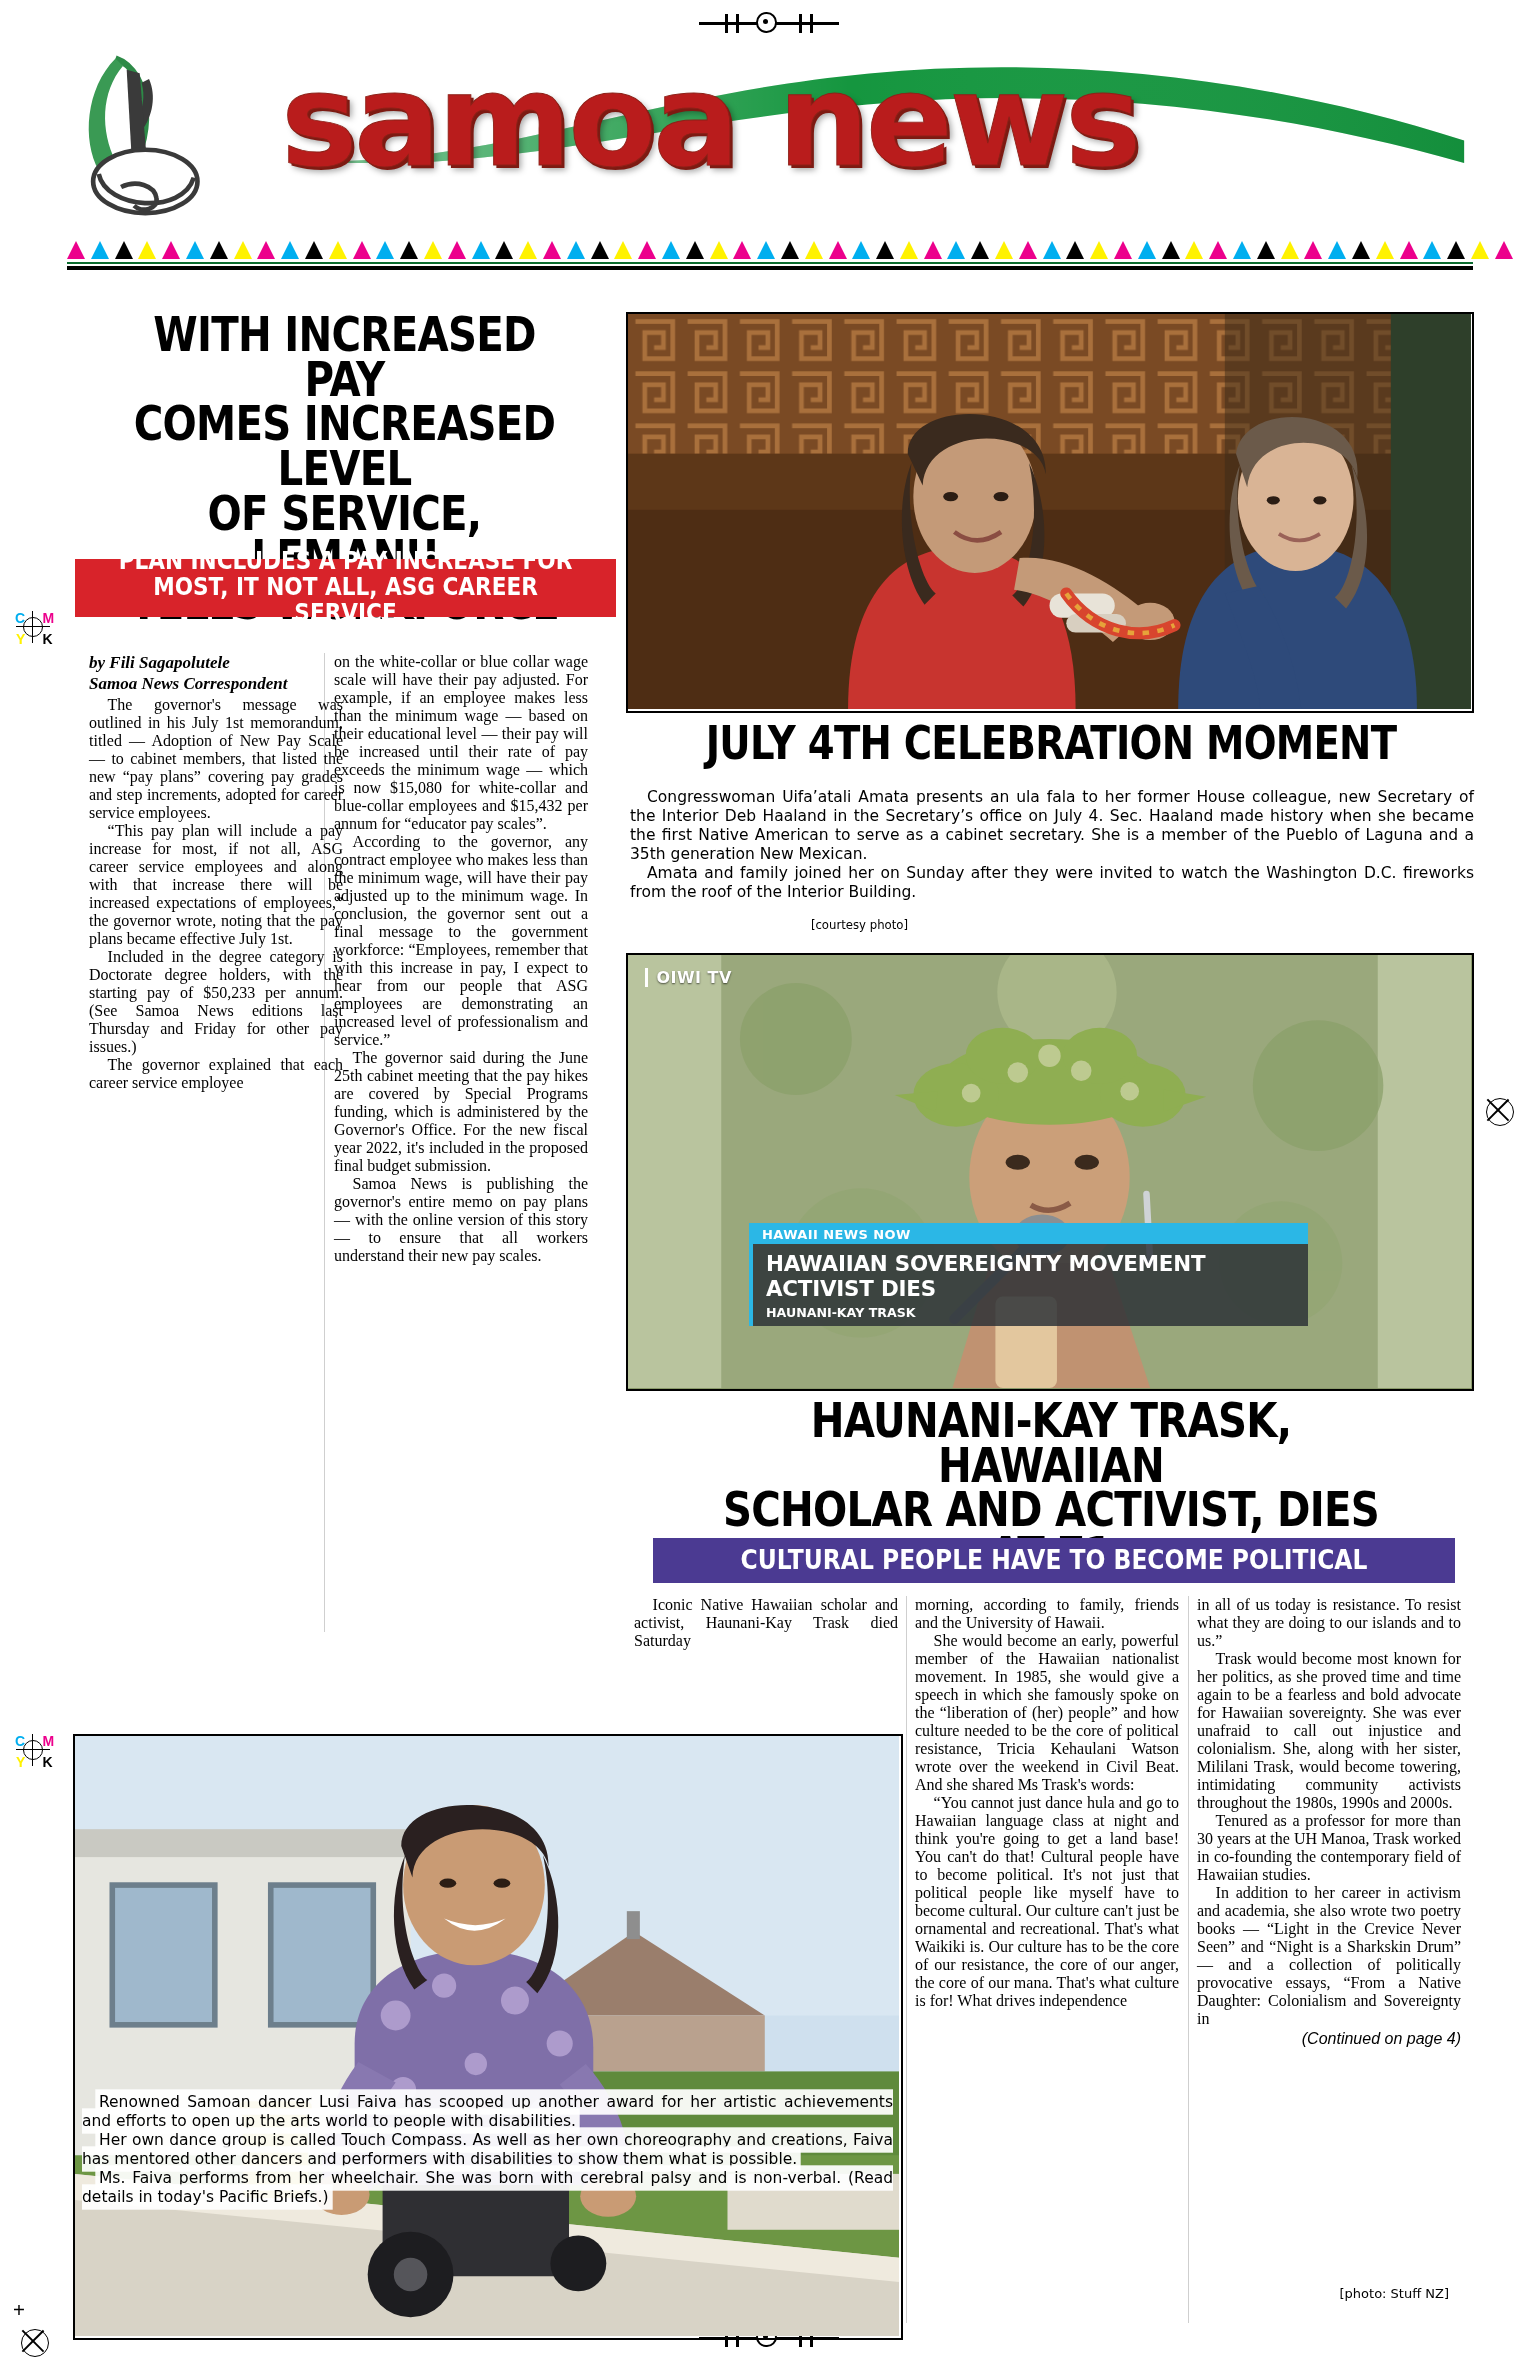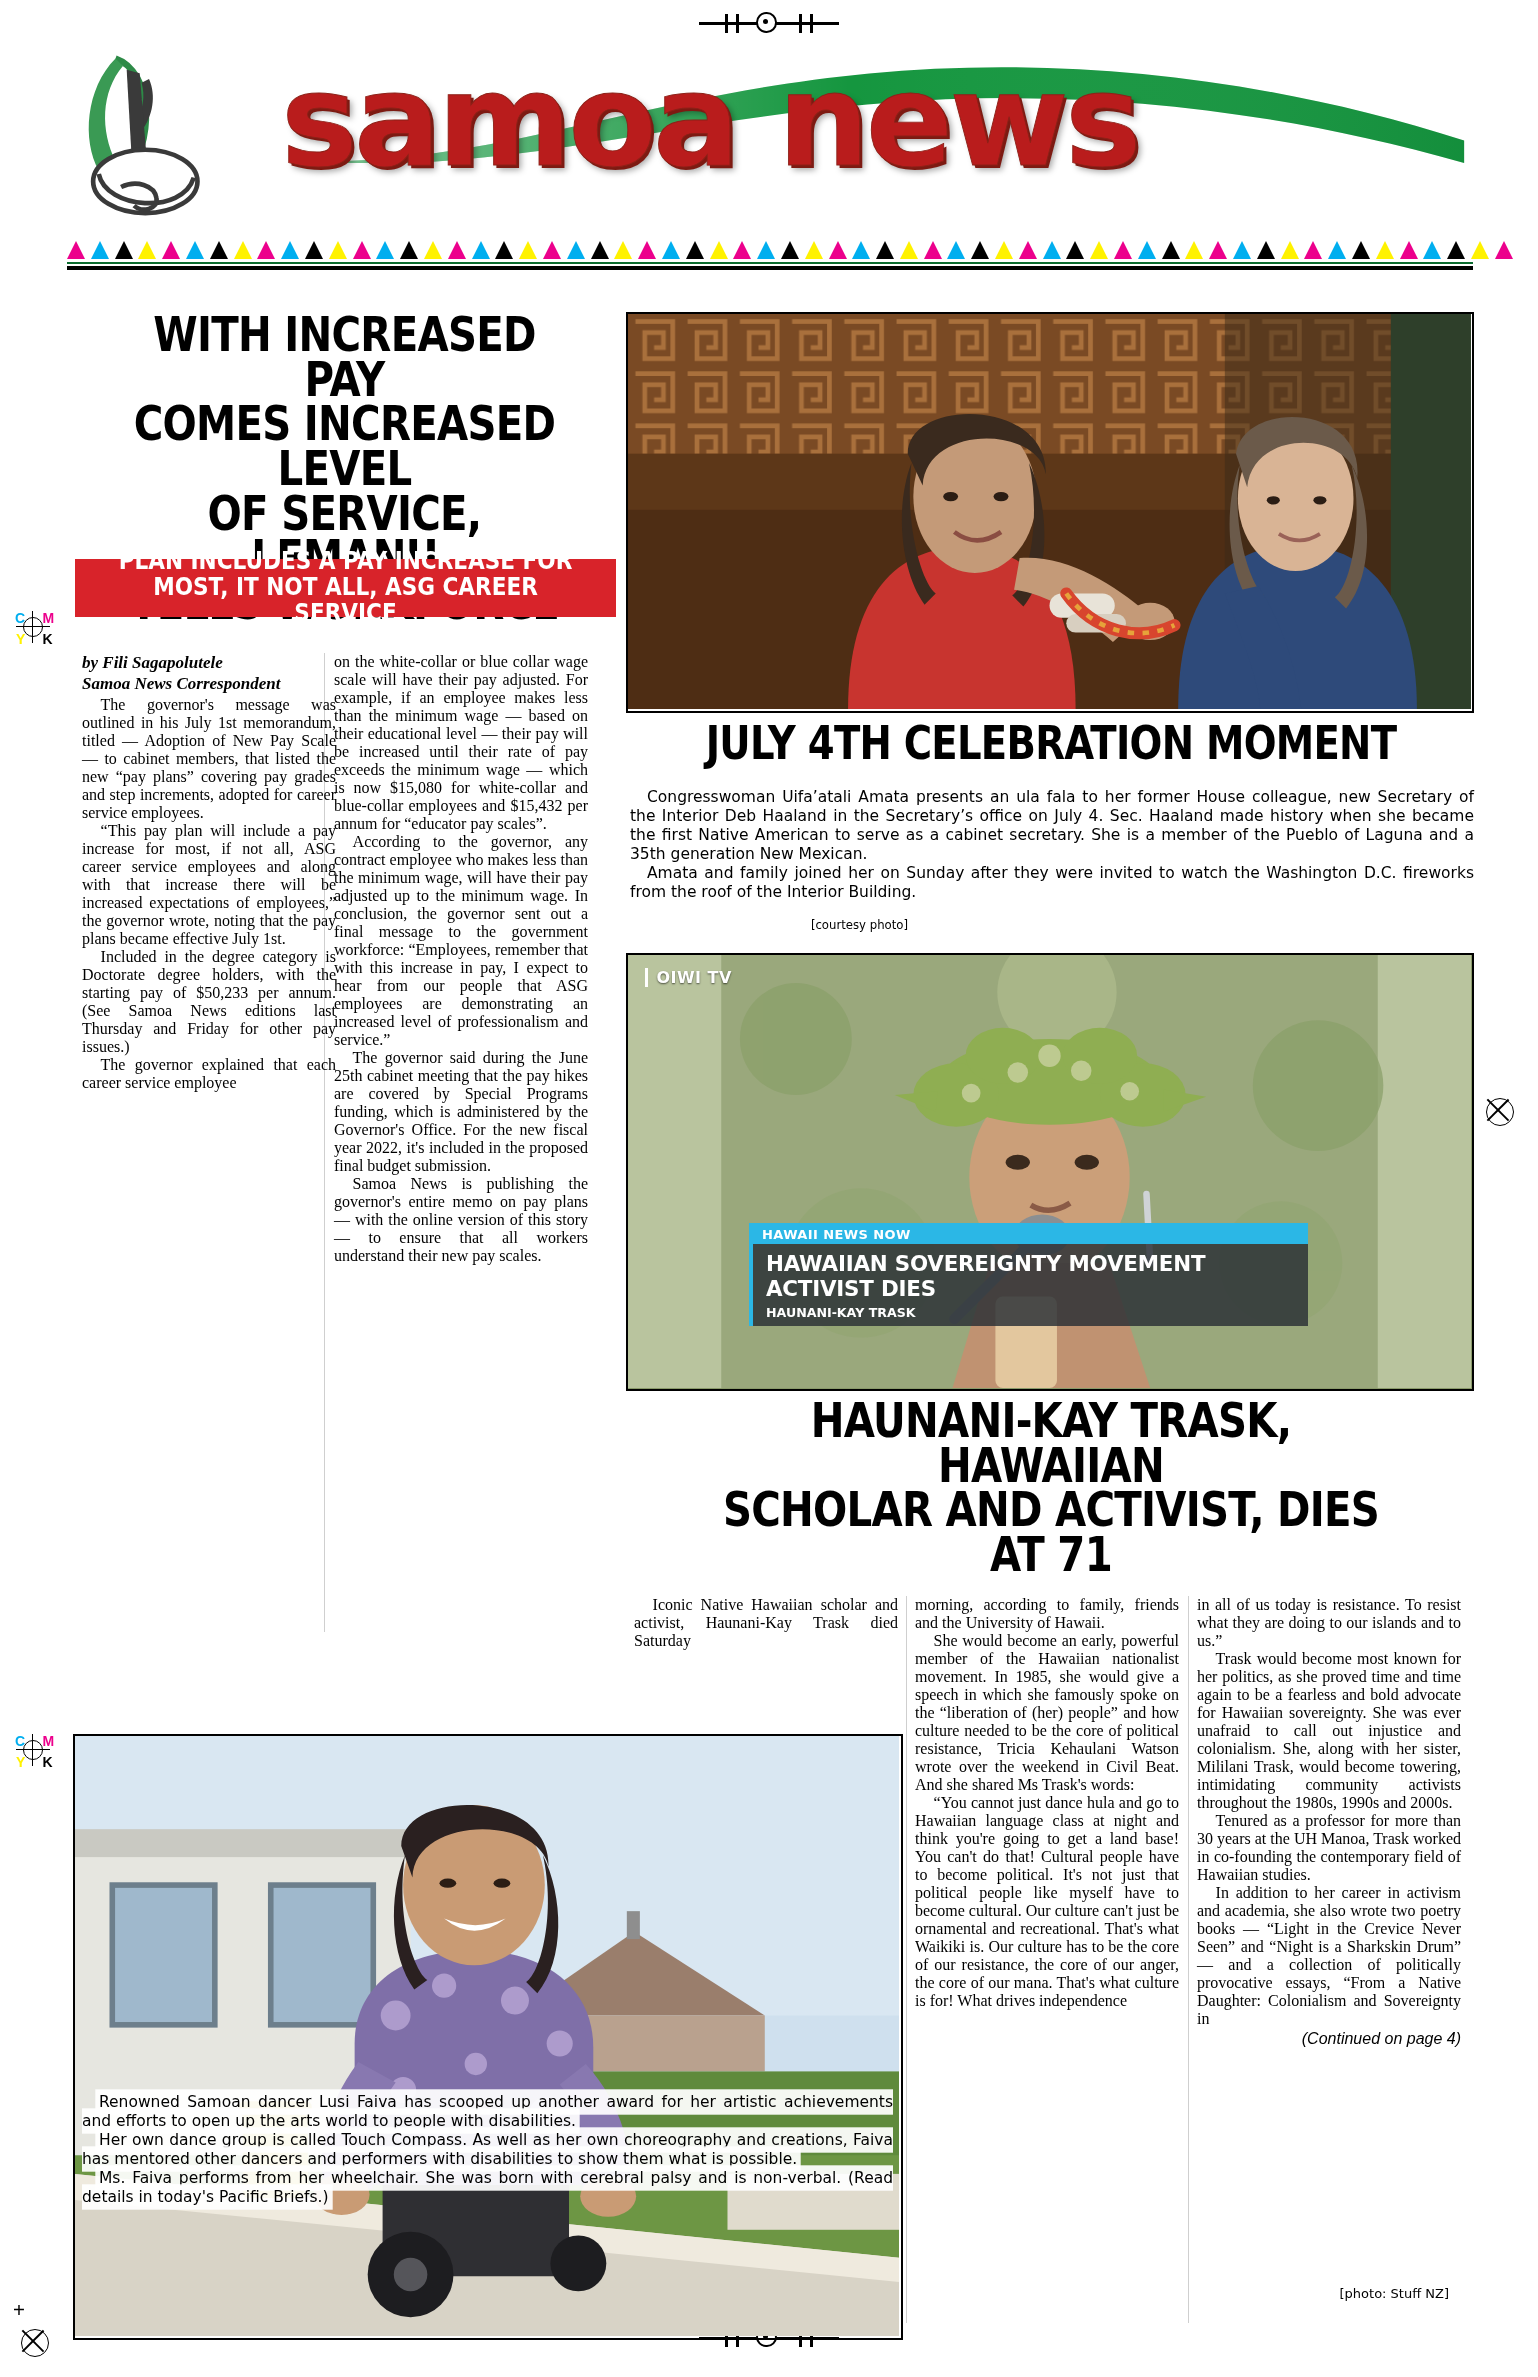--- a/index.html
+++ b/index.html
@@ -69,21 +69,21 @@
   .caption{font-family:"DejaVu Sans",sans-serif;font-size:15.5px;line-height:19px;color:#000;text-align:justify;}
   .caption p{margin:0;text-indent:17px;}
   .credit{font-family:"DejaVu Sans",sans-serif;font-size:11.7px;color:#000;}
 
   
   .story1-head{position:absolute;left:65px;top:312px;width:559px;font-size:48px;}
   .story1-kicker{position:absolute;left:75px;top:559px;width:541px;height:58px;background:#D8232A;
     display:flex;align-items:center;justify-content:center;}
   .story1-kicker div{font-size:24px;width:100%;}
   .s1-col{position:absolute;top:653px;width:254px;height:988px;}
-  .s1-c1{left:82px;} .s1-c2{left:334px;}
+  .s1-c1{left:89px;} .s1-c2{left:334px;}
   .colrule{position:absolute;top:653px;width:0.9px;height:979px;background:#cfcfcf;}
 
   
   .photoA{position:absolute;left:626px;top:312px;width:848px;height:401px;
     border:2.8px solid #000;box-sizing:border-box;overflow:hidden;}
   .photoB{position:absolute;left:626px;top:953px;width:848px;height:438px;
     border:2.8px solid #000;box-sizing:border-box;overflow:hidden;background:#8a9a6a;}
   .photoC{position:absolute;left:73px;top:1734px;width:830px;height:606px;
     border:2.8px solid #000;box-sizing:border-box;overflow:hidden;}
 
@@ -406,20 +406,23 @@
       <div class="hnn-main">HAWAIIAN SOVEREIGNTY MOVEMENT ACTIVIST DIES</div>
       <div class="hnn-sub">HAUNANI-KAY TRASK</div>
     </div>
   </div>
 
   <div class="huge-head trask-head">
     <div>HAUNANI-KAY TRASK, HAWAIIAN</div>
     <div>SCHOLAR AND ACTIVIST, DIES AT 71</div>
   </div>
 
+  <div class="trask-kicker">
+    <div class="kicker">CULTURAL PEOPLE HAVE TO BECOME POLITICAL</div>
+  </div>
 
   <div class="colrule" style="left:906px;top:1596px;height:727px;"></div>
   <div class="colrule" style="left:1188px;top:1596px;height:727px;"></div>
 
   <div class="body-col t-col t-c1">
     <p>Iconic Native Hawaiian scholar and activist, Haunani-Kay Trask died Saturday</p>
   </div>
   <div class="body-col t-col t-c2">
     <p style="text-indent:0">morning, according to family, friends and the University of Hawaii.</p>
     <p>She would become an early, powerful member of the Hawaiian nationalist movement. In 1985, she would give a speech in which she famously spoke on the “liberation of (her) people” and how culture needed to be the core of political resistance, Tricia Kehaulani Watson wrote over the weekend in Civil Beat. And she shared Ms Trask's words:</p>

